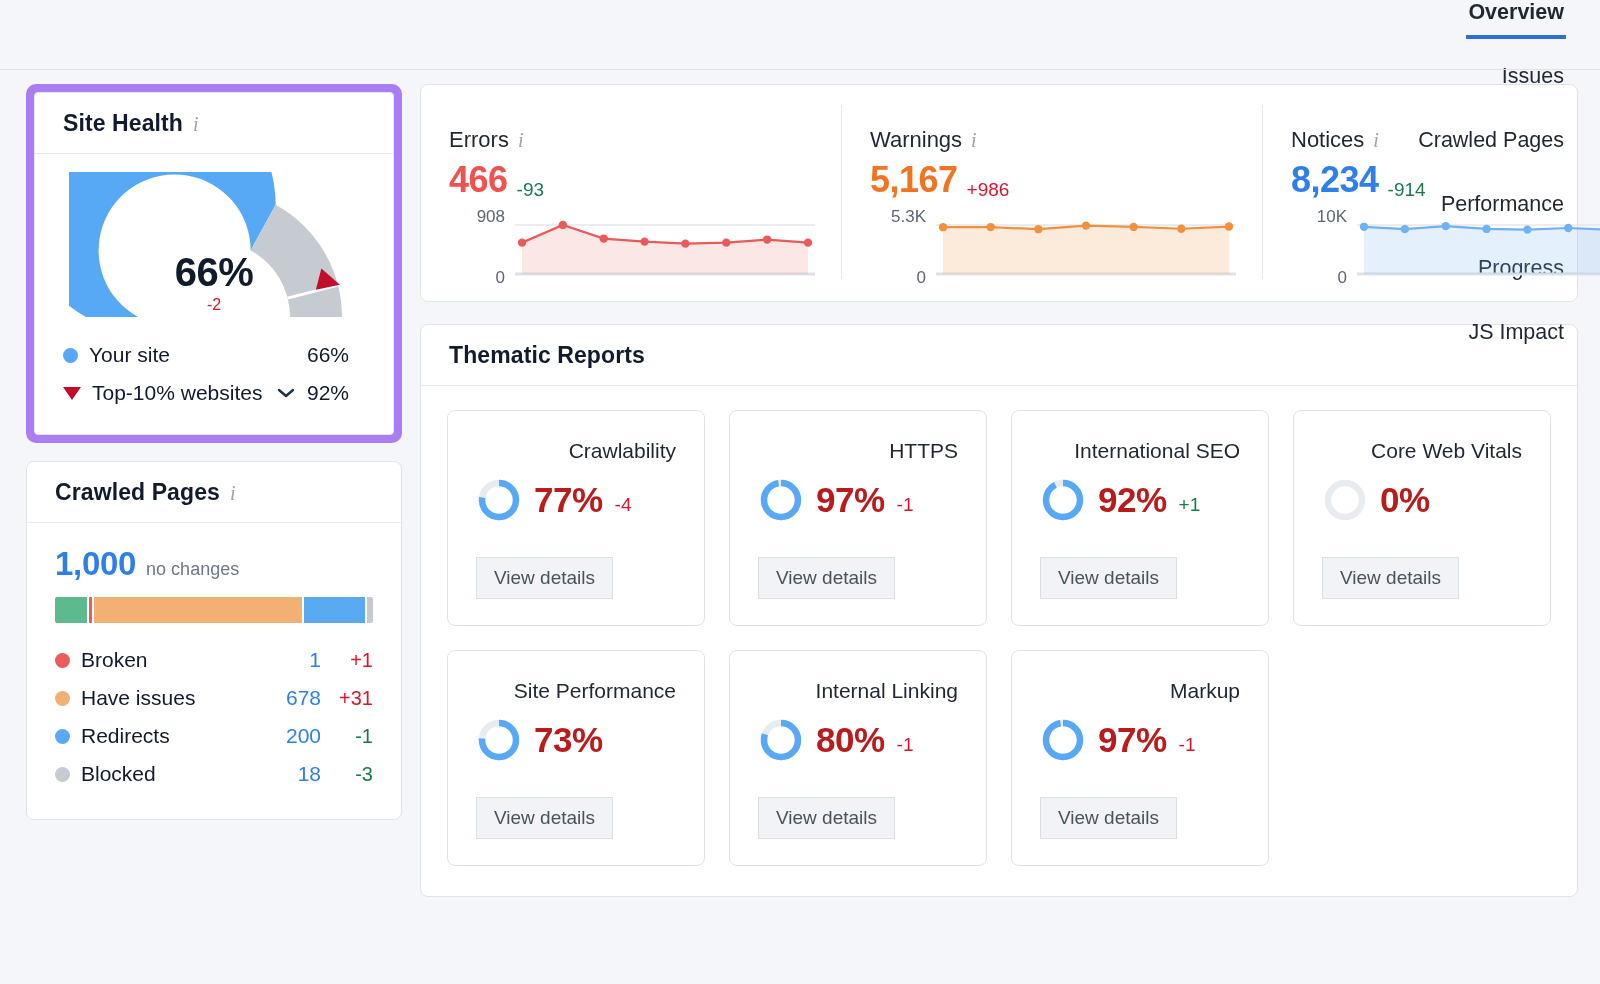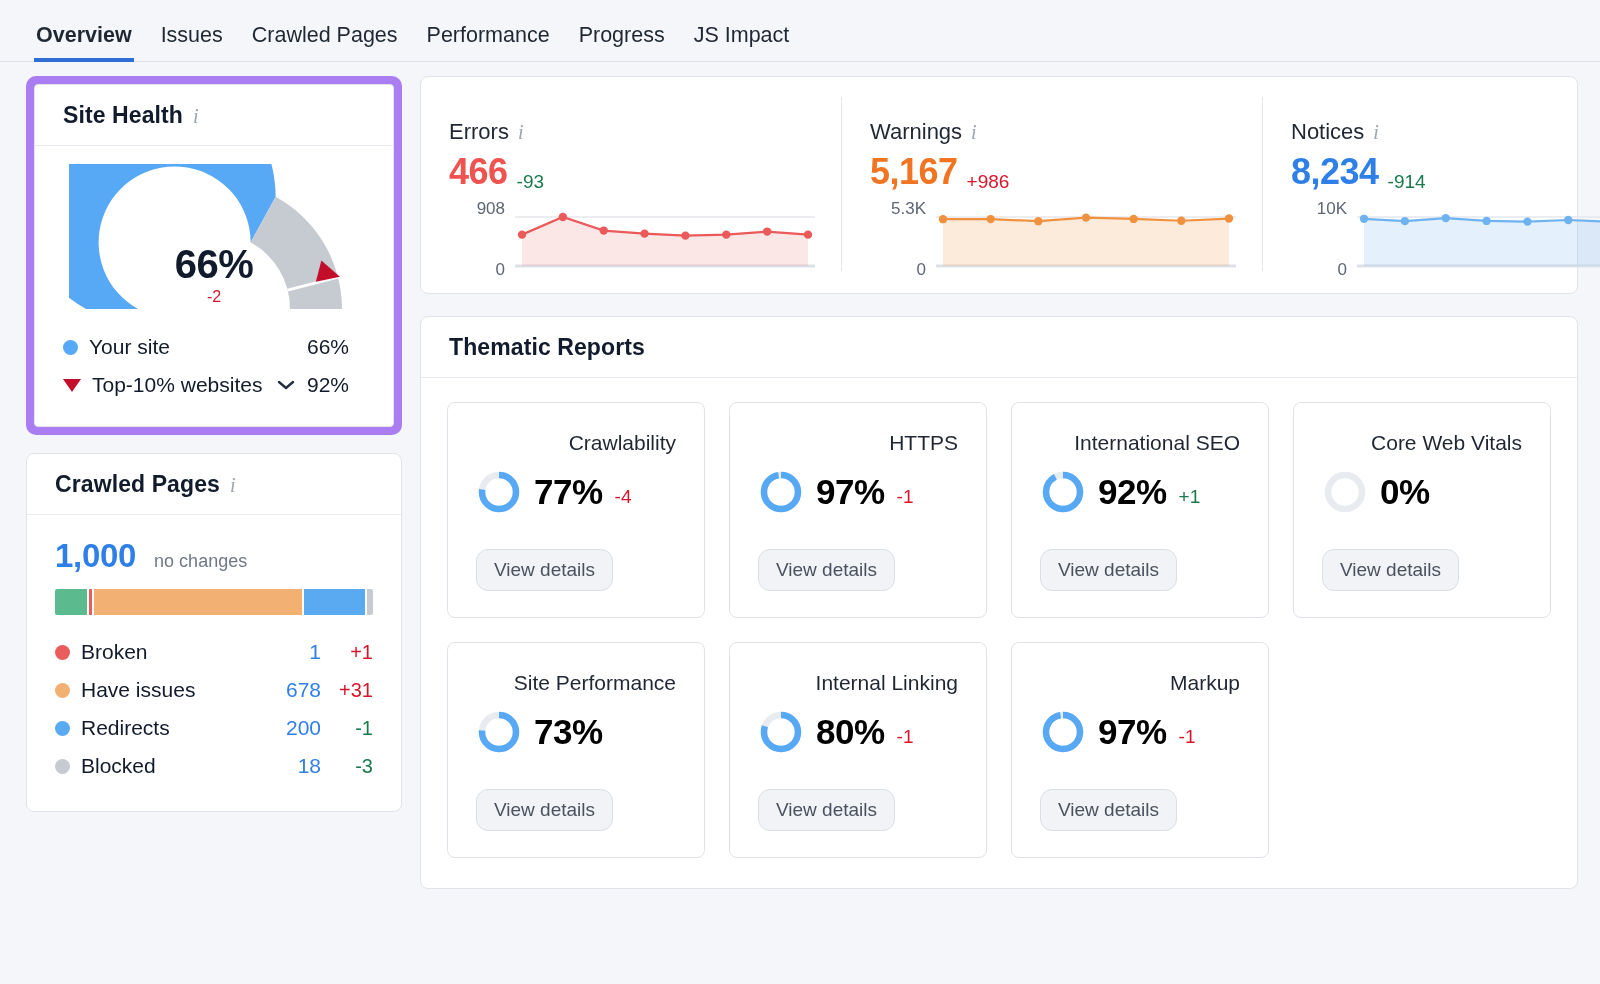--- a/index.html
+++ b/index.html
@@ -7,26 +7,27 @@
   body {
     background: #f4f6f9;
     font-family: "Liberation Sans", sans-serif;
     color: #111b2b;
     overflow: hidden;
   }
 
   
   .tabbar {
     position: relative;
-    height: 62px;
+    height: 70px;
     background: #f4f6f9;
     display: flex;
     align-items: flex-end;
     padding: 0 34px;
     gap: 25px;
+    flex-direction: column;
   }
   .tabbar:after {
     content: "";
     position: absolute;
     left: 0; right: 0; bottom: 0;
     height: 1px;
     background: #dfe3e9;
   }
   .tab {
     position: relative;
@@ -119,21 +120,21 @@
     border-right: 9px solid transparent;
     border-top: 13px solid #c20e2a;
   }
   .chev-svg { margin-left: 4px; }
   .legend-val { font-size: 21px; }
 
   
   .cp-body { padding: 22px 28px 26px 28px; }
   .cp-total-row { display: flex; align-items: baseline; gap: 10px; }
   .cp-total { font-size: 33px; font-weight: bold; color: #2f7fe8; letter-spacing: -.3px; }
-  .cp-nochange { font-size: 18px; color: #6f7885; margin-left: 8px; }
+  .cp-nochange { font-size: 18px; color: #6f7885; }
   .stackbar {
     margin-top: 14px;
     height: 26px;
     display: flex;
     gap: 2px;
     border-radius: 2px;
     overflow: hidden;
   }
   .stackbar > span { display: block; height: 100%; }
   .cp-list { margin-top: 18px; }
@@ -184,28 +185,28 @@
   .tr-card {
     border: 1px solid #dfe3e9;
     border-radius: 8px;
     padding: 28px 28px 26px 28px;
     min-height: 216px;
     display: flex;
     flex-direction: column;
   }
   .tr-name { font-size: 21px; color: #1f2733; text-align: right; }
   .tr-score { display: flex; align-items: center; gap: 12px; margin-top: 14px; }
-  .tr-pct { font-size: 35px; font-weight: bold; color: #000000; letter-spacing: -.5px; }
+  .tr-pct { font-size: 35px; font-weight: bold; color: #b91c1c; letter-spacing: -.5px; }
   .tr-delta { font-size: 19px; align-self: flex-end; padding-bottom: 7px; }
   .tr-btn {
     margin-top: auto;
     align-self: flex-start;
     background: #f1f3f6;
     border: 1px solid #dadfe6;
-    border-radius: 12px;
+    border-radius: 0;
     color: #4a525f;
     font-size: 19px;
     font-family: "Liberation Sans", sans-serif;
     padding: 9px 17px;
     cursor: pointer;
   }
   .tr-empty { border: none; }
 </style>
 </head>
 <body>

